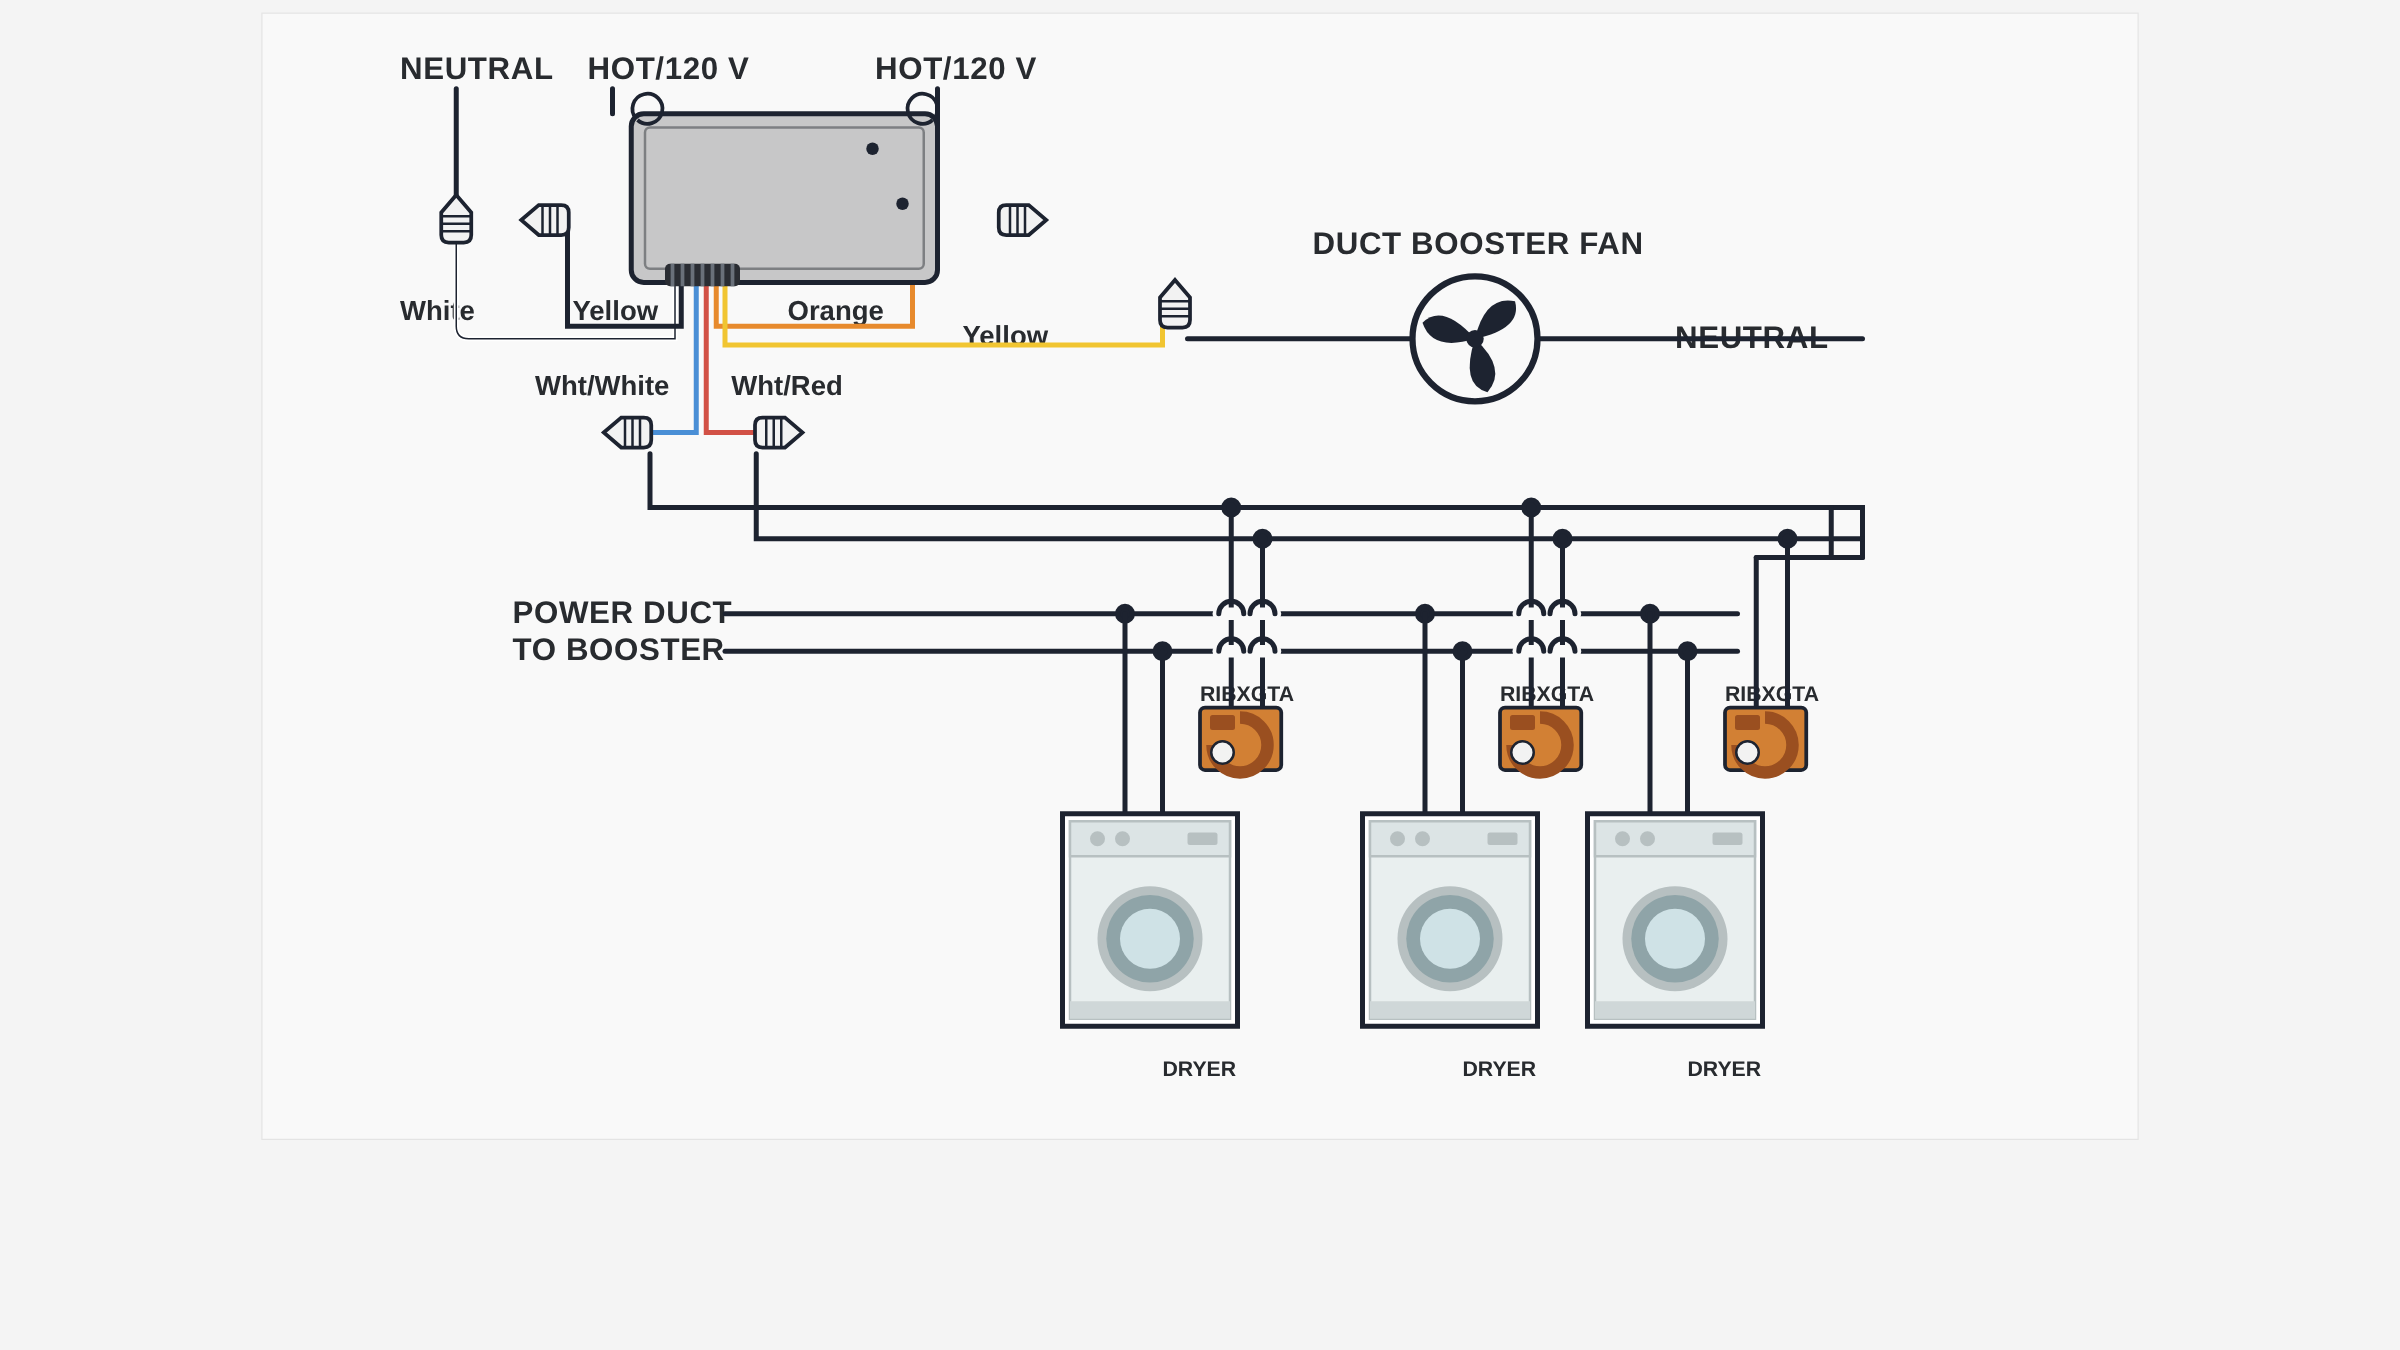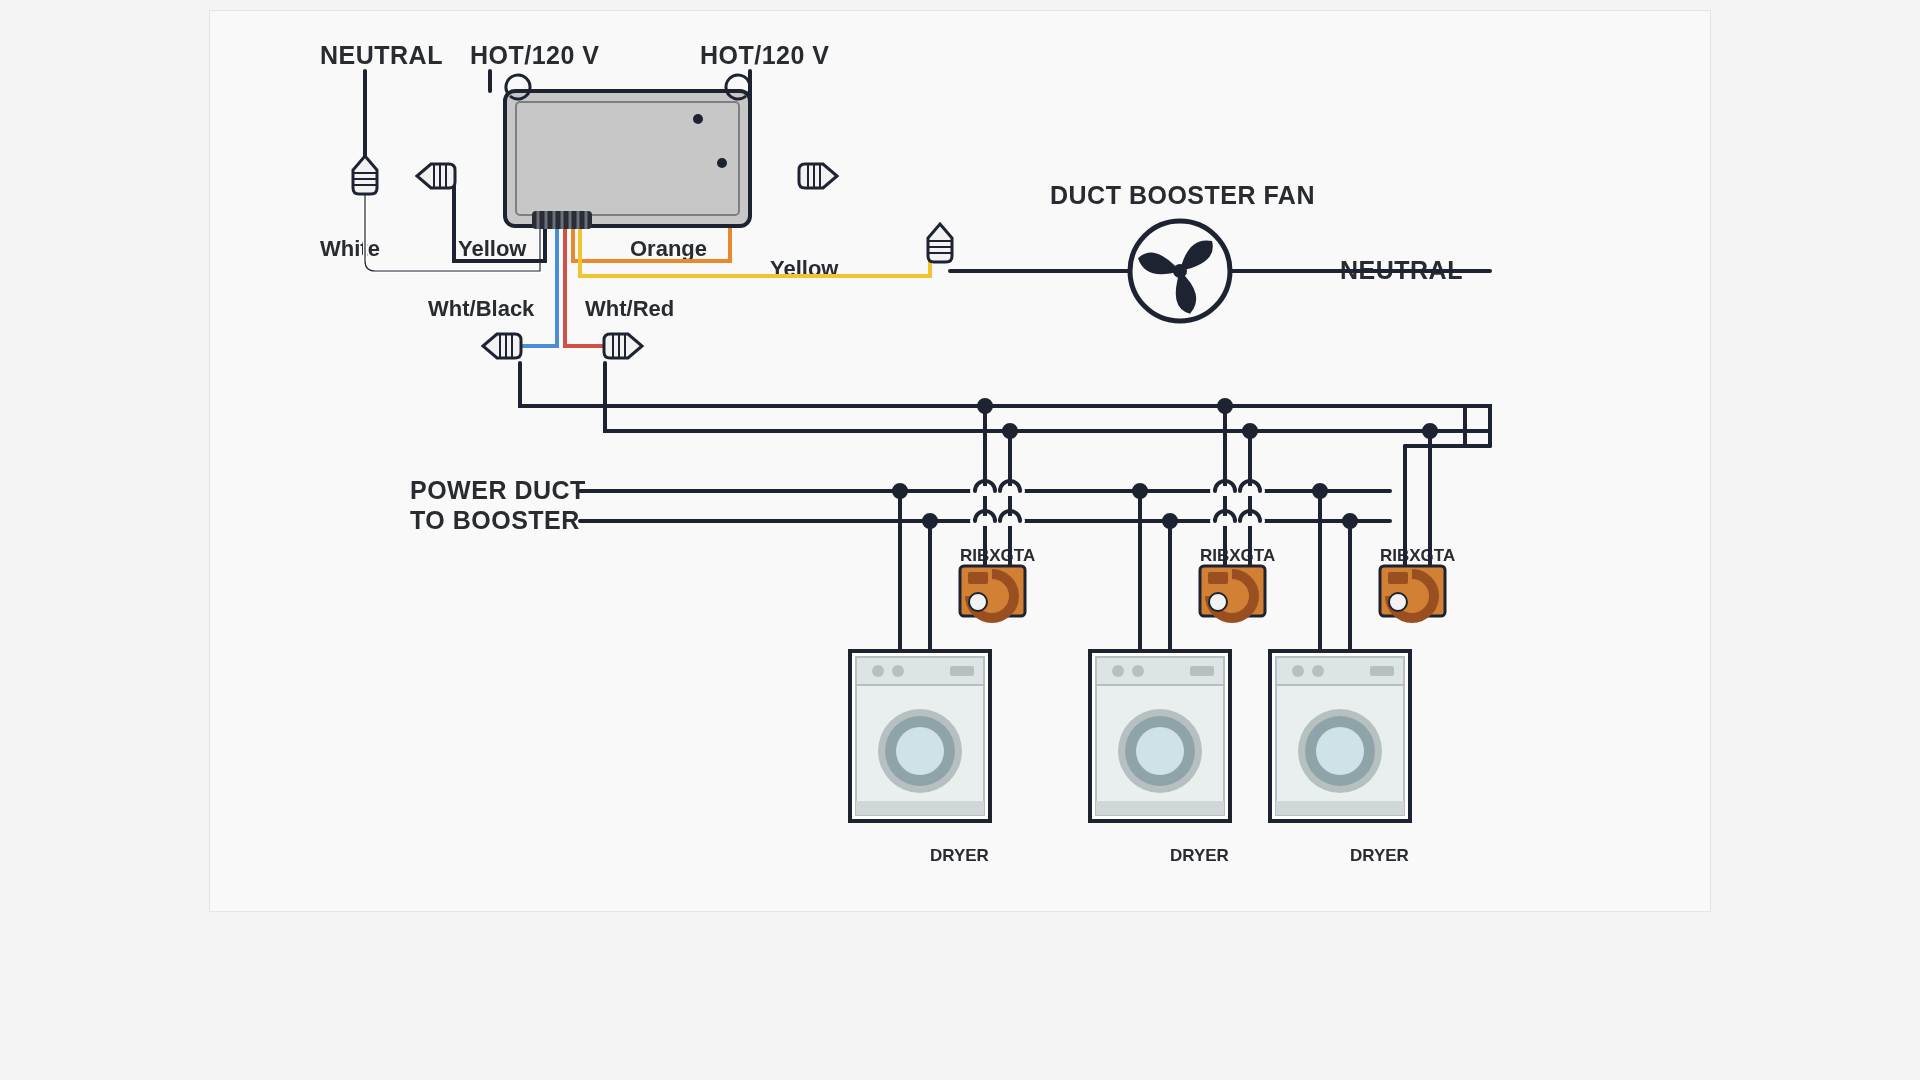--- a/index.html
+++ b/index.html
@@ -16,21 +16,21 @@
 <div class="canvas">
 
   <div class="lbl big" style="left:110px;top:30px">NEUTRAL</div>
   <div class="lbl big" style="left:260px;top:30px">HOT/120 V</div>
   <div class="lbl big" style="left:490px;top:30px">HOT/120 V</div>
 
   <div class="lbl wire-lbl" style="left:110px;top:225px">White</div>
   <div class="lbl wire-lbl" style="left:248px;top:225px">Yellow</div>
   <div class="lbl wire-lbl" style="left:420px;top:225px">Orange</div>
   <div class="lbl wire-lbl" style="left:560px;top:245px">Yellow</div>
-  <div class="lbl wire-lbl" style="left:218px;top:285px">Wht/Black</div>
+  <div class="lbl wire-lbl" style="left:218px;top:285px">Wht/White</div>
   <div class="lbl wire-lbl" style="left:375px;top:285px">Wht/Red</div>
 
   <div class="lbl big" style="left:840px;top:170px">DUCT BOOSTER FAN</div>
   <div class="lbl big" style="left:1130px;top:245px">NEUTRAL</div>
 
   <div class="lbl big" style="left:200px;top:465px">POWER DUCT</div>
   <div class="lbl big" style="left:200px;top:495px">TO BOOSTER</div>
 
   <div class="lbl" style="left:325px;top:124px;font-size:27px">RIB01BDC</div>
 

